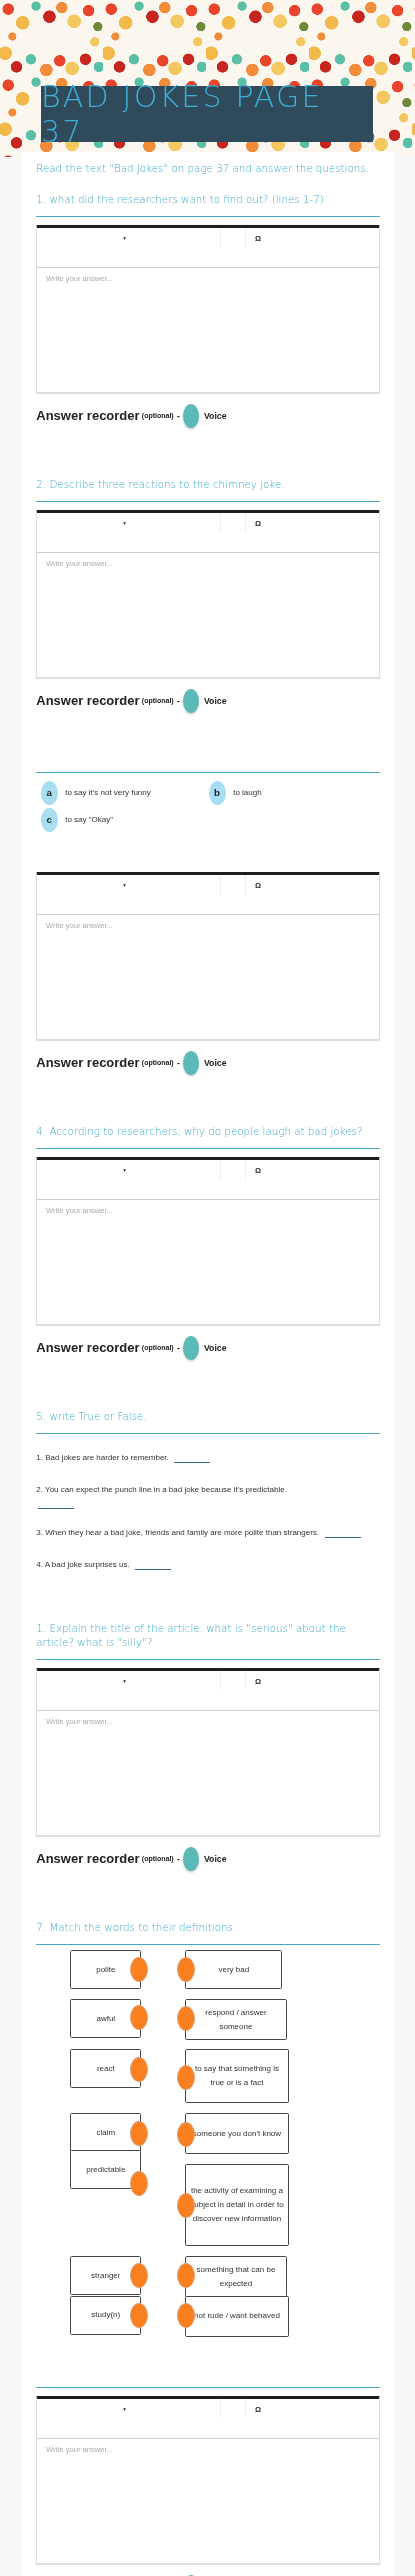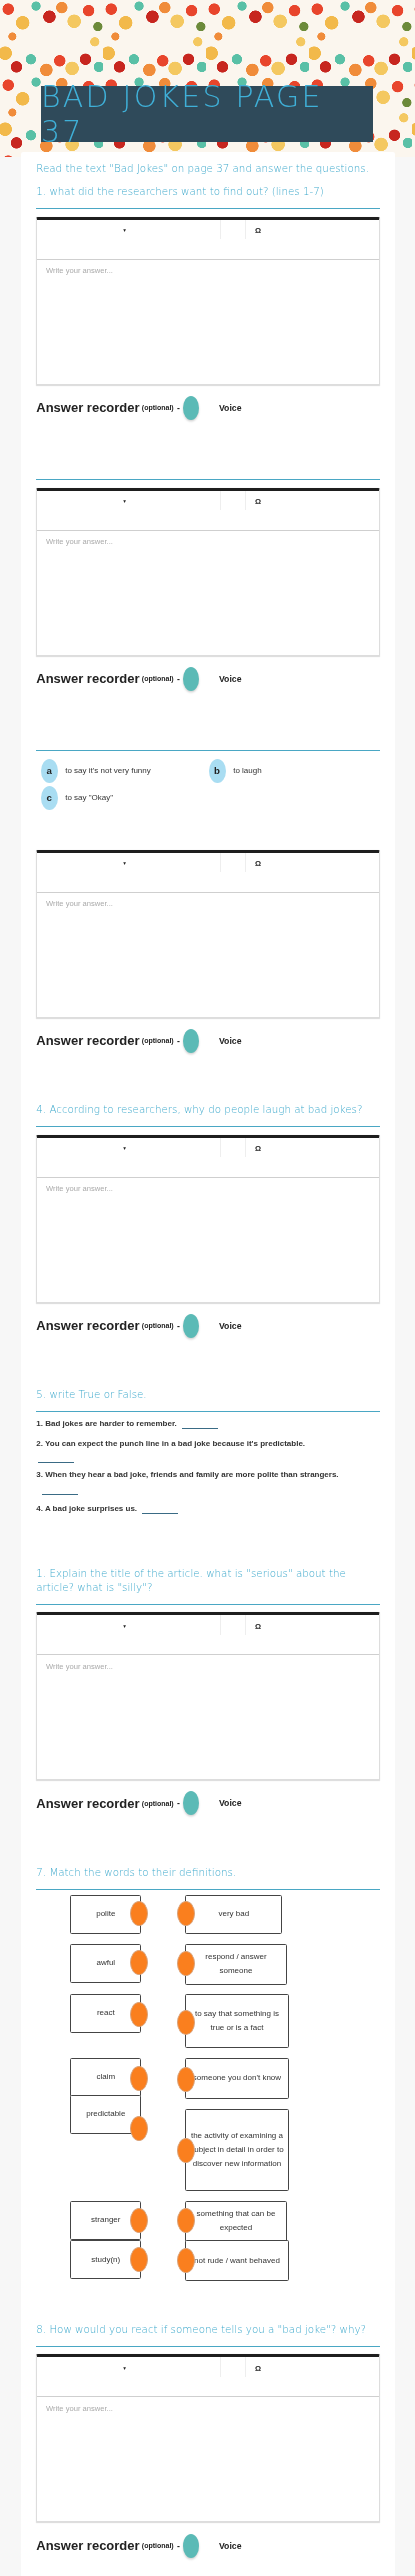--- a/index.html
+++ b/index.html
@@ -40,70 +40,71 @@
   .tb-left { width:183px; height:19.5px; border-right:0.5px solid #eee; position:relative; }
   .tb-mid { width:24px; height:19.5px; border-right:0.5px solid #eee; }
   .tb-caret { position:absolute; left:86px; top:7.6px; font-size:5.4px; color:#222; }
   .tb-omega { padding:6.5px 0 0 8.7px; font-size:7.6px; font-weight:bold; color:#222; }
   .answer { height:111px; padding:6.5px 8.7px; font-size:7.6px; color:#aaa; }
   .recorder { display:flex; align-items:center; margin-top:10.8px; height:25px; }
   .rec-label { font-weight:bold; font-size:13px; color:#222; }
   .rec-opt { font-weight:bold; font-size:7px; color:#222; margin-left:2.2px; }
   .rec-dash { font-weight:bold; font-size:8.7px; color:#222; margin:0 3.2px; }
   .rec-btn { width:16px; height:24px; border-radius:50%; background:#5bbab6; box-shadow:0 1.6px 2.2px rgba(0,0,0,.18); }
-  .rec-voice { font-weight:bold; font-size:8.7px; color:#222; margin-left:20px; }
+  .rec-voice { font-weight:bold; font-size:8.7px; color:#222; margin-left:5px; }
   .mc-grid { margin-top:7.6px; display:grid; grid-template-columns:168px 108px; row-gap:3.2px; }
   .mc-opt { display:flex; align-items:center; }
   .mc-bubble { width:17px; height:24px; border-radius:50%; background:#a9ddf2; display:flex; align-items:center; justify-content:center; font-size:9.7px; font-weight:bold; color:#222; margin-left:4.3px; }
   .mc-text { margin-left:7.6px; font-size:8px; color:#333; }
-  .tf-item { font-size:8px; color:#333; line-height:14.6px; margin-top:5px;font-weight:bold; }
+  .tf-item { font-size:8px; color:#333; line-height:14.6px; margin-top:17px; }
   .blank { display:inline-block; width:36px; border-bottom:0.8px solid #3a6b85; margin-left:5.4px; vertical-align:-3.2px; height:5.4px; }
   .blank-block { display:block; width:36px; border-bottom:0.8px solid #3a6b85; margin:5.4px 0 0 2.2px; height:5.4px; }
   .match-box { position:absolute; border:0.5px solid #444; border-radius:1.6px; background:#fff; display:flex; align-items:center; justify-content:center; text-align:center; font-size:8px; color:#333; line-height:14px; }
   .match-left { left:34px; width:69px; }
   .match-right { left:149px; width:95px; }
   .match-dot { position:absolute; width:16px; height:23px; border-radius:50%; background:#fa7f1e; border:0.5px solid #d9a27a; }
 </style>
 </head>
 <body>
 
 <div class="banner">
   <div class="banner-title-box">
     <span class="banner-title">BAD JOKES PAGE 37</span>
   </div>
 </div>
 
 <div class="card">
 
   <div class="section">
     <div class="q-title q-intro">Read the text "Bad Jokes" on page 37 and answer the questions.</div>
-    <div class="q-title" style="margin-top:9px">1. what did the researchers want to find out? (lines 1-7)</div>
-    <div class="underline"></div>
-    <div class="editor">
-      <div class="toolbar">
-        <div class="tb-left">
-            <span class="tb-caret">▾</span>
-          </div>
-        <div class="tb-mid"></div>
-        <div class="tb-omega">Ω</div>
-      </div>
-      <div class="answer">Write your answer...</div>
-    </div>
-    <div class="recorder">
-      <span class="rec-label">Answer recorder</span>
-      <span class="rec-opt">(optional)</span>
-      <span class="rec-dash">-</span>
-      <span class="rec-btn"></span>
-      <span class="rec-voice">Voice</span>
-    </div>
-  </div>
-
-  <div class="gap-lg"></div>
-
-  <div class="section">
+    <div class="q-title" style="margin-top:17px">1. what did the researchers want to find out? (lines 1-7)</div>
+    <div class="underline"></div>
+    <div class="editor">
+      <div class="toolbar">
+        <div class="tb-left">
+            <span class="tb-caret">▾</span>
+          </div>
+        <div class="tb-mid"></div>
+        <div class="tb-omega">Ω</div>
+      </div>
+      <div class="answer">Write your answer...</div>
+    </div>
+    <div class="recorder">
+      <span class="rec-label">Answer recorder</span>
+      <span class="rec-opt">(optional)</span>
+      <span class="rec-dash">-</span>
+      <span class="rec-btn"></span>
+      <span class="rec-voice">Voice</span>
+    </div>
+  </div>
+
+  <div class="gap-lg"></div>
+
+  <div class="section">
+    <div class="q-title">2. Describe three reactions to the chimney joke.</div>
     <div class="underline"></div>
     <div class="editor">
       <div class="toolbar">
         <div class="tb-left">
             <span class="tb-caret">▾</span>
           </div>
         <div class="tb-mid"></div>
         <div class="tb-omega">Ω</div>
       </div>
       <div class="answer">Write your answer...</div>
@@ -292,21 +293,20 @@
       <div class="match-box match-right" style="top:-0.5px; height:39px; padding:0 3.2px">
           <span>not rude / want behaved</span>
         </div>
       <div class="match-dot" style="left:141px; top:7px"></div>
     </div>
   </div>
 
   <div style="height:38px"></div>
 
   <div class="section">
-    <div class="q-title">8. How would you react if someone tells you a "bad joke"? why?</div>
     <div class="underline"></div>
     <div class="editor">
       <div class="toolbar">
         <div class="tb-left">
             <span class="tb-caret">▾</span>
           </div>
         <div class="tb-mid"></div>
         <div class="tb-omega">Ω</div>
       </div>
       <div class="answer">Write your answer...</div>

